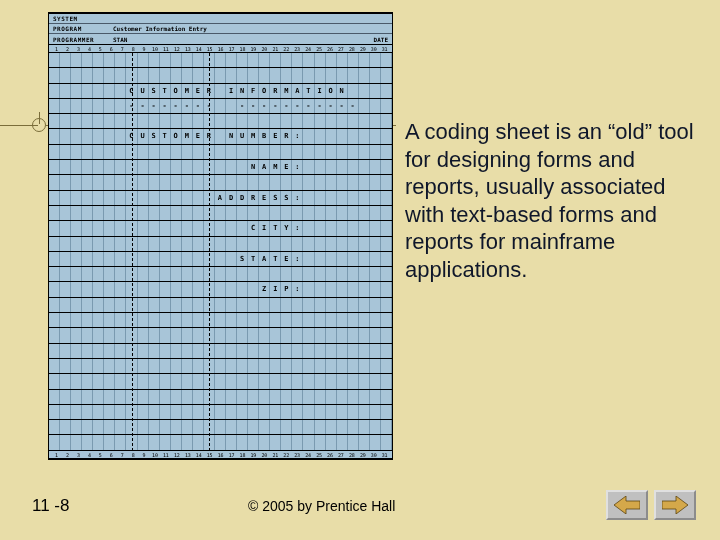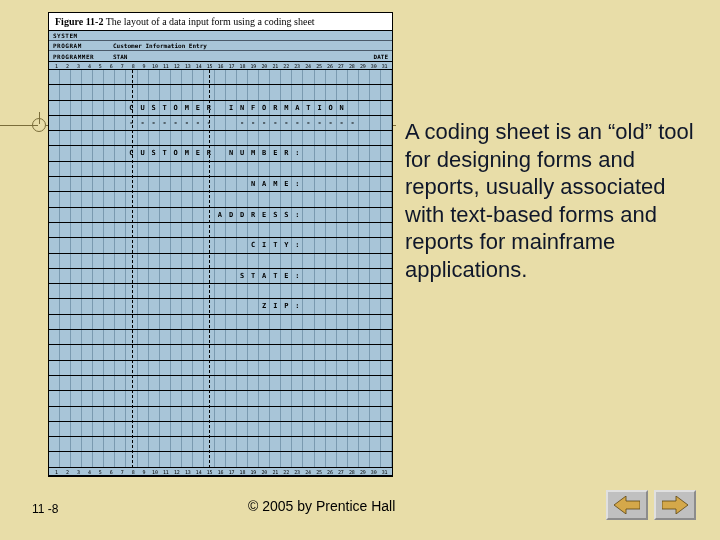--- a/index.html
+++ b/index.html
@@ -122,21 +122,21 @@
     top: 118px;
     width: 300px;
     font-size: 22px;
     line-height: 1.25;
     color: #0f172a;
   }
   .page-num {
     position: absolute;
     left: 32px;
     bottom: 24px;
-    font-size: 12px;
+    font-size: 17px;
     text-align: right;
   }
   .copyright {
     position: absolute;
     left: 248px;
     bottom: 26px;
     font-size: 14px;
   }
   .nav-buttons {
     position: absolute;
@@ -159,24 +159,20 @@
 </style>
 </head>
 <body>
 
 <div class="decor-line-h"></div>
 <div class="decor-line-h2"></div>
 <div class="decor-line-v"></div>
 <div class="decor-circle"></div>
 
 <div class="figure">
-  <div class="fig-caption">
-    <b>Figure 11-2</b>
-    <span>The layout of a data input form using a coding sheet</span>
-  </div>
   <div class="coding-sheet">
     <div class="cs-header">
       <div class="cs-header-row">
         <span class="cs-label">SYSTEM</span>
       </div>
       <div class="cs-header-row">
         <span class="cs-label">PROGRAM</span>
         <span class="cs-value">Customer Information Entry</span>
       </div>
       <div class="cs-header-row">

